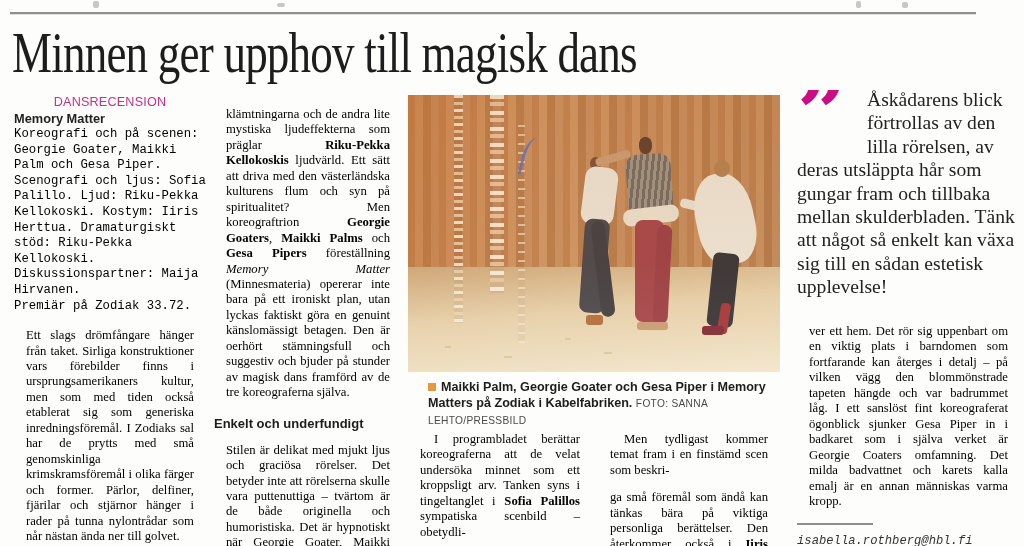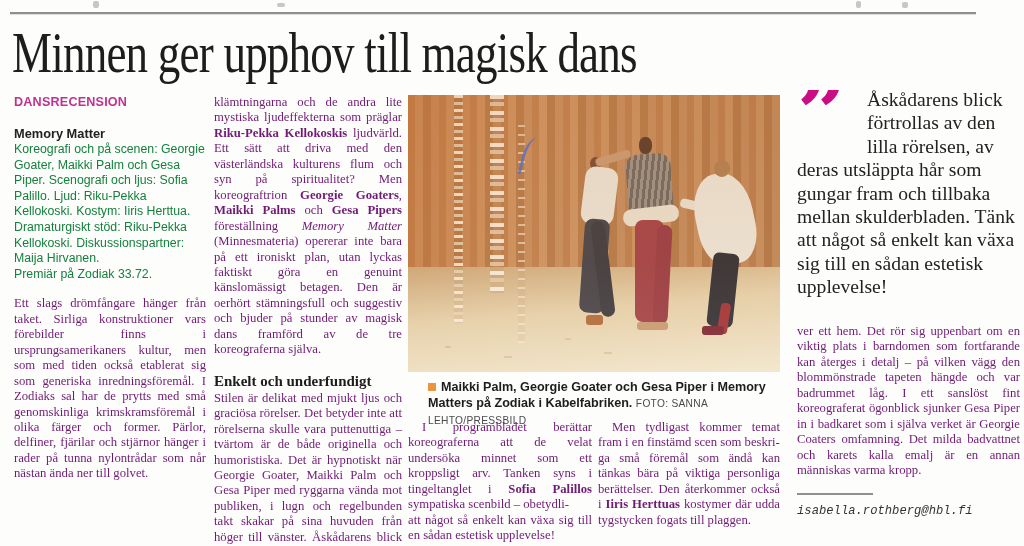--- a/index.html
+++ b/index.html
@@ -20,40 +20,40 @@
   }
   .col{position:absolute;top:95px;}
   .c1{left:14px;width:192px;}
   .c2{left:214px;width:188px;}
   .c5{left:797px;width:223px;top:88px;}
   .lede{
     margin:0 0 16px 0;font-family:"Liberation Sans","DejaVu Sans",sans-serif;
     font-weight:bold;font-size:13.6px;line-height:16.5px;color:#1d1d1d;
   }
   .kicker{
-    font-family:"Liberation Sans","DejaVu Sans",sans-serif;font-weight:bold;
-    font-size:12.6px;color:#c0328f;letter-spacing:.2px;margin-bottom:17px;
+    font-family:"Liberation Sans","DejaVu Sans",sans-serif;font-weight:normal;
+    font-size:12.6px;color:#c0328f;letter-spacing:.2px;margin-bottom:2px;text-align:center;
   }
   .fact-title{
     font-family:"Liberation Sans","DejaVu Sans",sans-serif;font-weight:bold;
     font-size:12.8px;color:#222;margin-bottom:1px;
   }
   .credits{
-    margin:0;font-family:Liberation Sans, sans-serif;
-    font-size:12.3px;line-height:15.6px;color:#15803d;
+    margin:0;font-family:Liberation Mono, monospace;
+    font-size:12.3px;line-height:15.6px;color:#000000;
   }
   .body-p{
-    margin:0;font-size:12.7px;line-height:15.45px;text-align:justify;
-    hyphens:auto;-webkit-hyphens:auto;color:#701a75;
+    margin:12px;font-size:12.7px;line-height:15.45px;text-align:justify;
+    hyphens:auto;-webkit-hyphens:auto;color:#000000;
   }
   .body-p.indent{text-indent:14px;}
   .c1 .body-start{margin-top:14px;}
   .subhead{
-    font-family:Liberation Serif, serif;font-weight:bold;
-    font-size:15px;color:#1d1d1d;margin:15px 0 1px 0;
+    font-family:Liberation Sans, sans-serif;font-weight:bold;
+    font-size:13px;color:#1d1d1d;margin:15px 0 1px 0;
   }
   .rb{font-weight:bold;}
   .ri{font-style:italic;}
   
   .photo{
     position:absolute;left:408px;top:95px;width:372px;height:277px;overflow:hidden;
     background:
       linear-gradient(90deg,rgba(190,105,45,.40) 0%,rgba(190,105,45,.10) 35%,rgba(150,90,40,.18) 100%),
       repeating-linear-gradient(90deg,#c08455 0 7px,#cf9a6b 7px 15px,#b67e4f 15px 23px,#c99367 23px 31px);
   }

